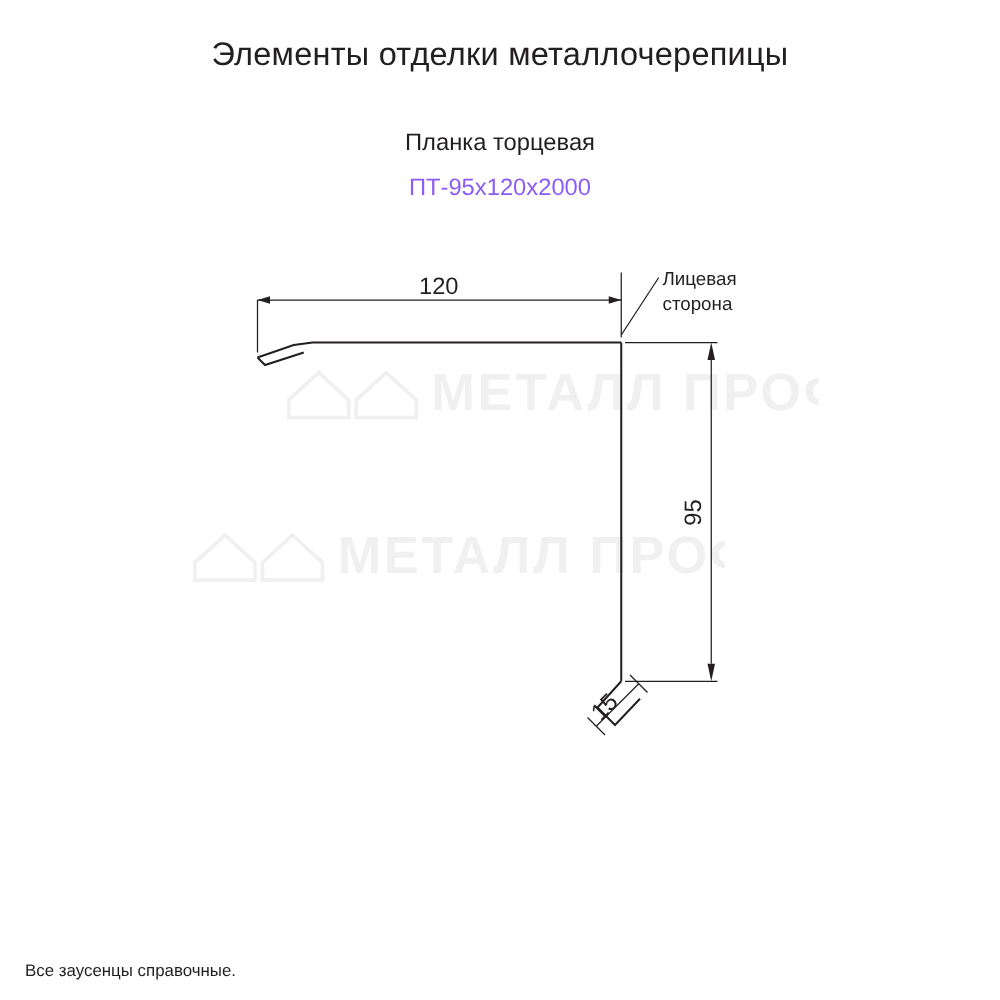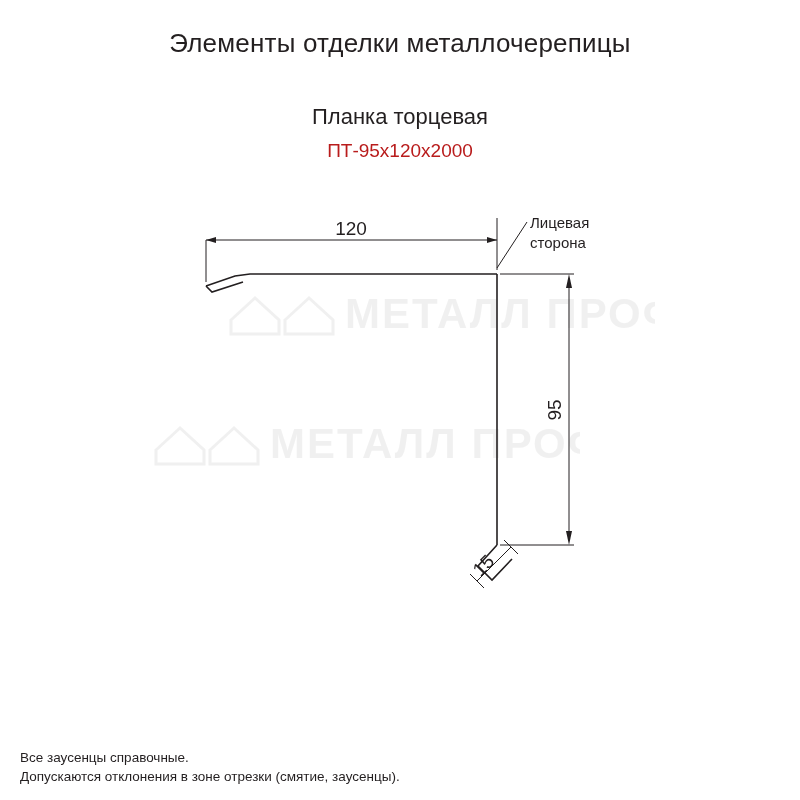--- a/index.html
+++ b/index.html
@@ -29,31 +29,31 @@
     font-size: 26px;
     letter-spacing: 0.2px;
     color: #231f20;
   }
   .subtitle {
     position: absolute;
     top: 104px;
     left: 0;
     width: 800px;
     text-align: center;
-    font-size: 22px;
+    font-size: 19px;
     color: #231f20;
   }
   .code {
     position: absolute;
     top: 140px;
     left: 0;
     width: 800px;
     text-align: center;
     font-size: 19px;
-    color: #b91c1c;
+    color: #8b5cf6;
   }
   .drawing {
     position: absolute;
     top: 0;
     left: 0;
     width: 800px;
     height: 800px;
   }
   .watermark {
     position: absolute;
@@ -154,16 +154,15 @@
     <g stroke="#231f20" stroke-width="1" fill="none">
       <line x1="497" y1="268" x2="527" y2="222"></line>
     </g>
     <text class="note-label" x="530" y="228">Лицевая</text>
     <text class="note-label" x="530" y="248">сторона</text>
 
   </svg>
 
   <div class="footnotes">
     <div>Все заусенцы справочные.</div>
-    <div>Допускаются отклонения в зоне отрезки (смятие, заусенцы).</div>
   </div>
 
 </div>
 
 </body></html>

